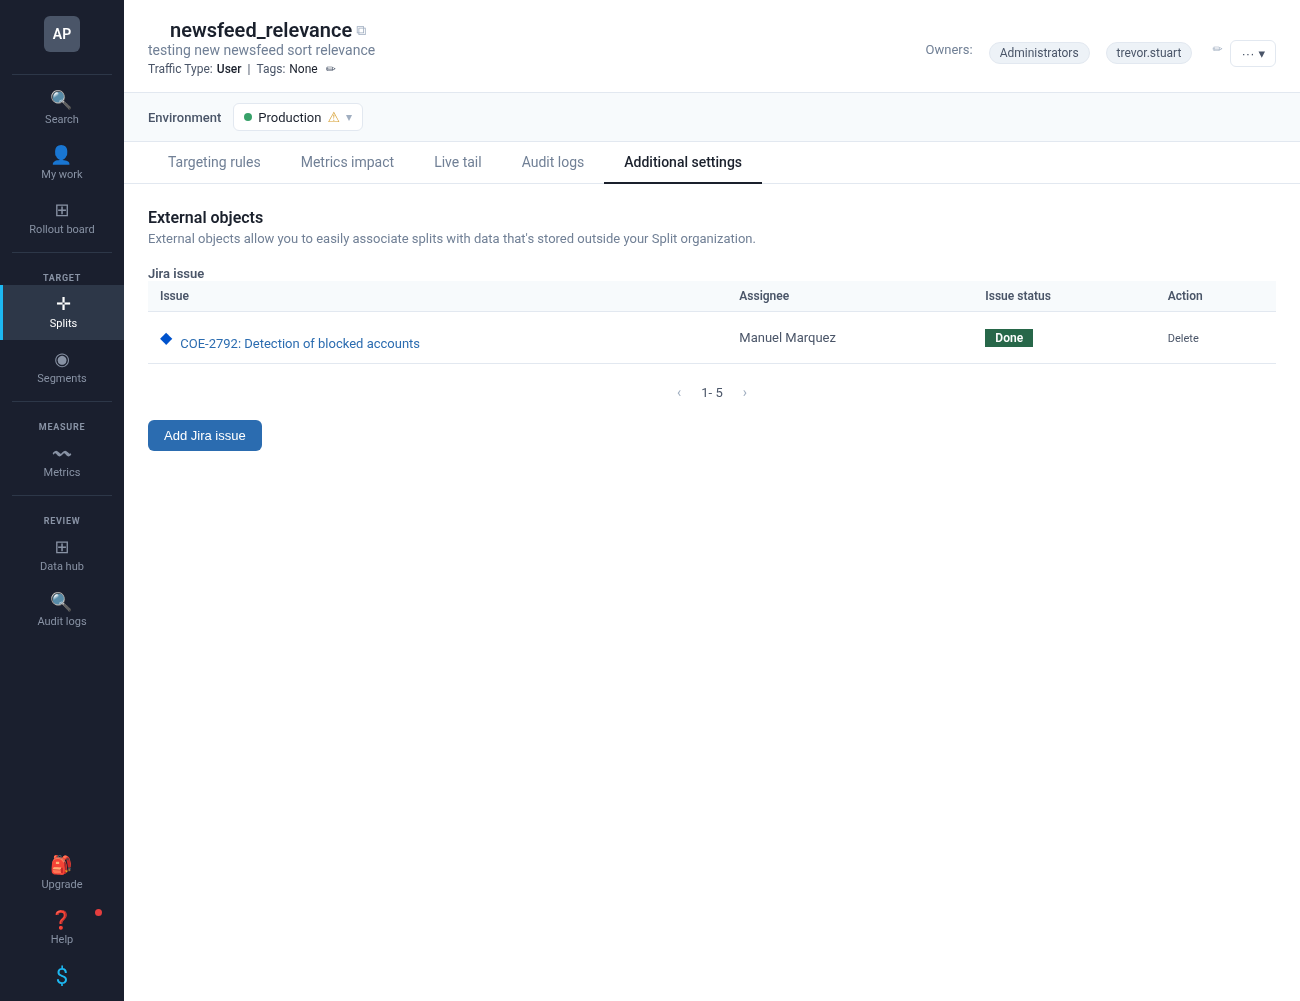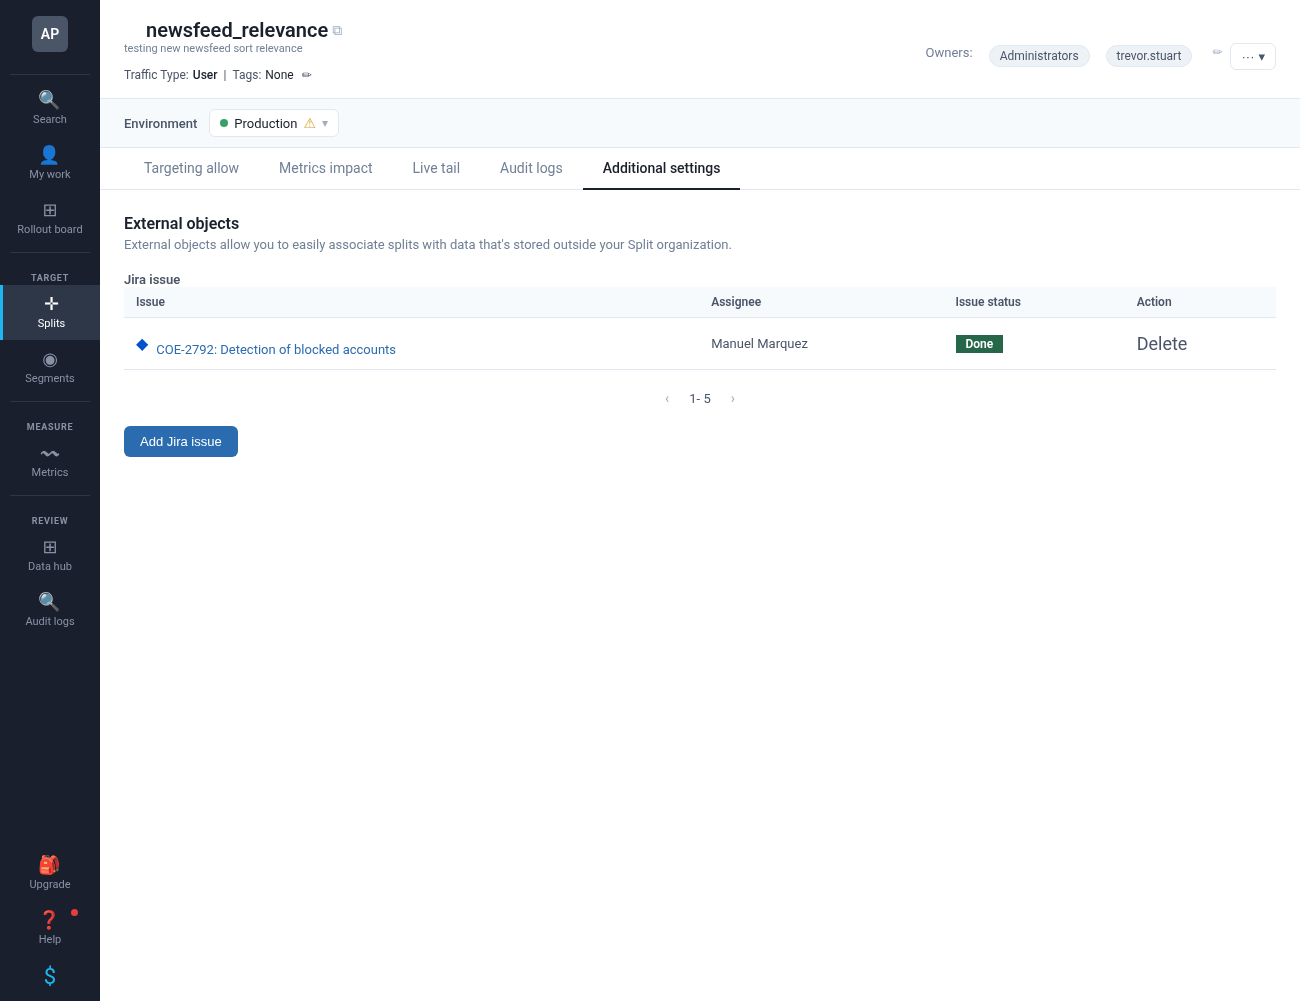--- a/index.html
+++ b/index.html
@@ -1,20 +1,20 @@
 <!DOCTYPE html>
 <html><head>
   <meta charset="utf-8">
   <style>
     * { box-sizing: border-box; margin: 0; padding: 0; }
     body { font-family: -apple-system, BlinkMacSystemFont, 'Segoe UI', Roboto, sans-serif; background: #fff; display: flex; height: 1001px; overflow: hidden; }
 
     
     .sidebar {
-      width: 100px;
+      width: 124px;
       background: #1a1f2e;
       display: flex;
       flex-direction: column;
       align-items: center;
       padding: 0;
       flex-shrink: 0;
       height: 100%;
     }
     .sidebar-avatar {
       width: 36px; height: 36px;
@@ -104,23 +104,23 @@
       font-size: 20px;
       font-weight: 600;
       color: #1a202c;
     }
     .copy-icon {
       color: #a0aec0;
       cursor: pointer;
       font-size: 14px;
     }
     .header-subtitle {
-      font-size: 11px;
+      font-size: 14px;
       color: #718096;
-      margin-bottom: 13px;
+      margin-bottom: 4px;
     }
     .header-meta {
       font-size: 12px;
       color: #718096;
       display: flex;
       align-items: center;
       gap: 4px;
       margin-bottom: 12px;
     }
     .header-meta span { color: #4a5568; }
@@ -267,21 +267,21 @@
       background: #276749;
       color: #fff;
       border-radius: 0;
       padding: 2px 10px;
       font-size: 12px;
       font-weight: 600;
     }
     .delete-link {
       color: #4a5568;
       cursor: pointer;
-      font-size: 18px;
+      font-size: 11px;
     }
 
     
     .pagination {
       display: flex;
       align-items: center;
       justify-content: center;
       gap: 12px;
       margin-top: 16px;
     }
@@ -417,21 +417,21 @@
     <span class="env-label">Environment</span>
     <div class="env-select">
       <span class="env-dot"></span>
       <span>Production</span>
       <span class="env-warning">⚠</span>
       <span class="env-chevron">▾</span>
     </div>
   </div>
 
   <div class="tabs">
-    <div class="tab">Targeting allow</div>
+    <div class="tab">Targeting rules</div>
     <div class="tab">Metrics impact</div>
     <div class="tab">Live tail</div>
     <div class="tab">Audit logs</div>
     <div class="tab active">Additional settings</div>
   </div>
 
   <div class="content">
     <h2 class="section-title">External objects</h2>
     <p class="section-desc">External objects allow you to easily associate splits with data that's stored outside your Split organization.</p>
 

